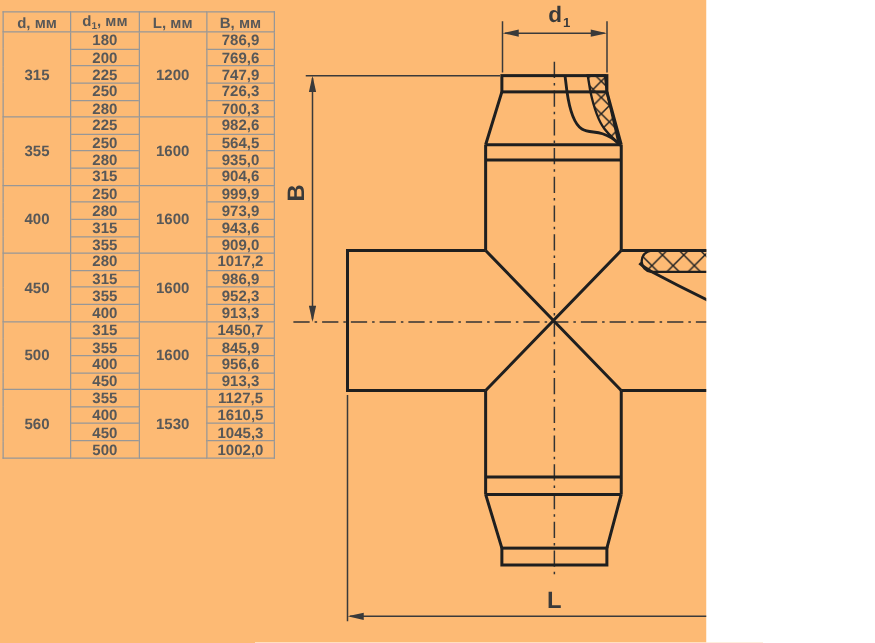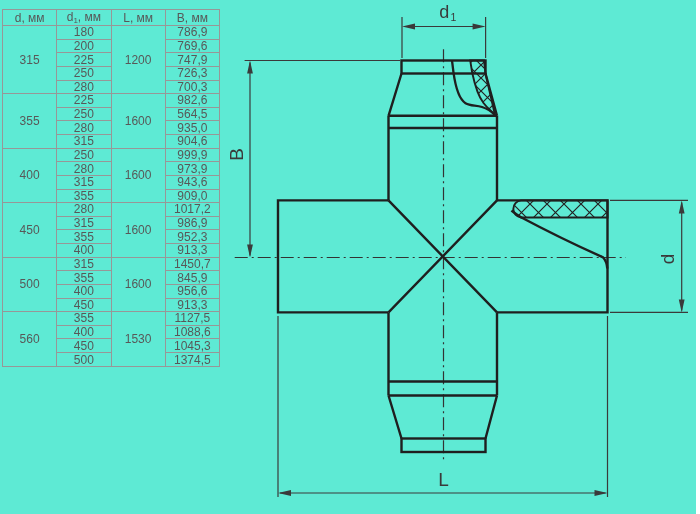--- a/index.html
+++ b/index.html
@@ -1,17 +1,17 @@
 <!DOCTYPE html>
 <html><head>
 <meta charset="utf-8">
 <style>
   html,body{margin:0;padding:0;background:#fff;}
-  #canvas{position:relative;width:696px;height:514px;background:#5eead4;overflow:hidden;
-          font-family:"Liberation Sans",sans-serif;}
+  #canvas{position:relative;width:565px;height:514px;background:#fdba74;overflow:hidden;
+          font-family:"Liberation Sans",sans-serif;font-weight:bold;}
   table.data{border-collapse:collapse;table-layout:fixed;position:absolute;left:2px;top:9px;
              width:218px;height:358px;font-size:12px;color:#585858;}
   table.data td{border:1px solid #979797;text-align:center;vertical-align:middle;padding:0;
                 line-height:1;}
   table.data tr.h td{height:15px;}
   sub.s{font-size:8px;vertical-align:-2px;}
   svg{position:absolute;left:0;top:0;}
 </style>
 </head>
 <body>
@@ -120,29 +120,29 @@
           <td>913,3</td>
         </tr>
   <tr>
           <td rowspan="4">560</td>
           <td>355</td>
           <td rowspan="4">1530</td>
           <td>1127,5</td>
         </tr>
   <tr>
           <td>400</td>
-          <td>1088,6</td>
+          <td>1610,5</td>
         </tr>
   <tr>
           <td>450</td>
           <td>1045,3</td>
         </tr>
   <tr>
           <td>500</td>
-          <td>1374,5</td>
+          <td>1002,0</td>
         </tr>
 </tbody>
     </table>
 
 <svg width="700" height="514" viewBox="0 0 700 514">
   <defs>
 
     <pattern id="xh" width="13" height="13" patternUnits="userSpaceOnUse">
       <path d="M0,0 L13,13 M13,0 L0,13" stroke="#222" stroke-width="1.2" fill="none"></path>
     </pattern>

